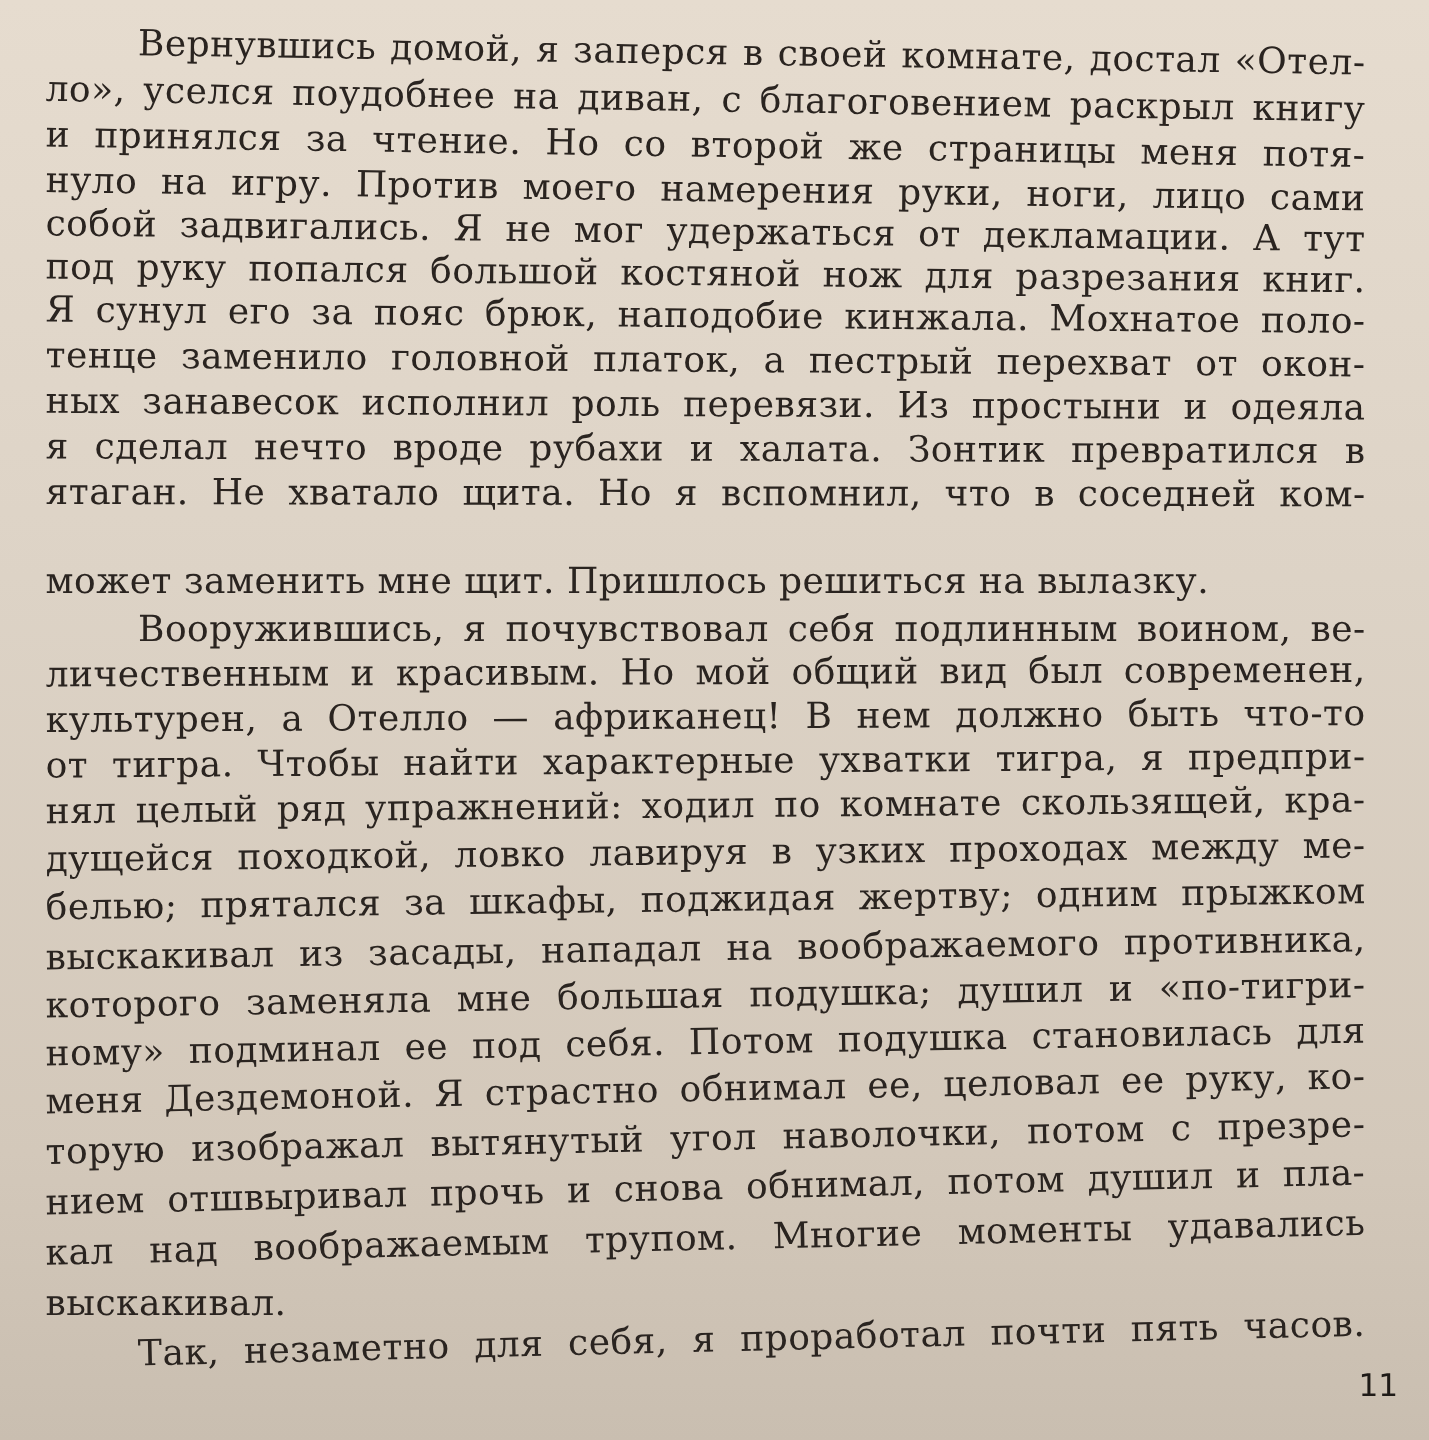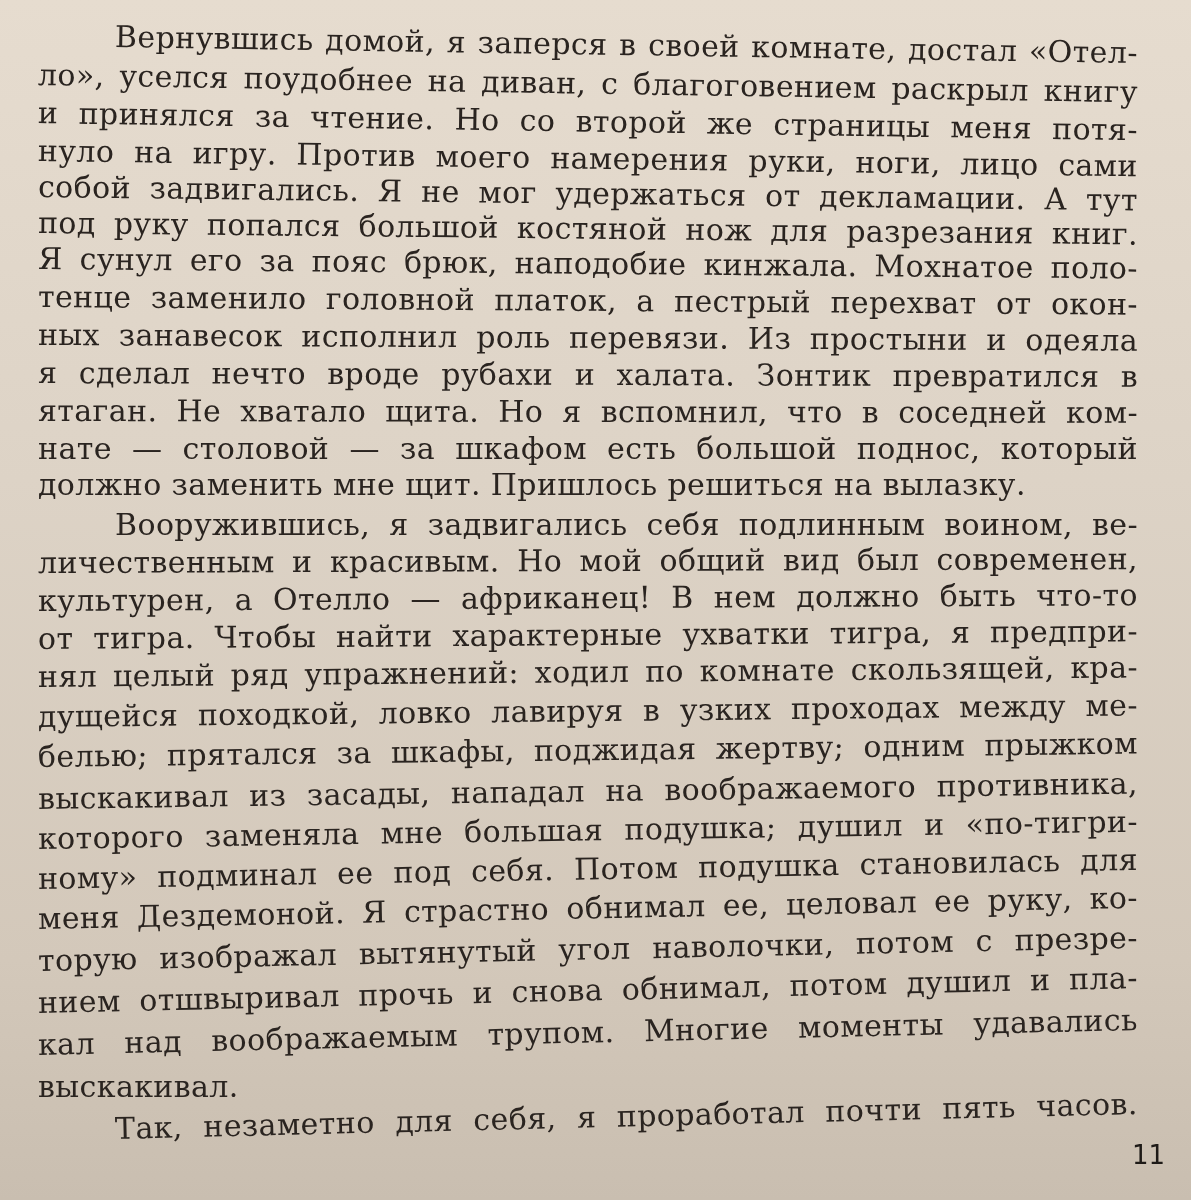--- a/index.html
+++ b/index.html
@@ -57,24 +57,23 @@
   <div class="line justify" style="top:56px;transform:rotate(0.9deg);">ло», уселся поудобнее на диван, с благоговением раскрыл книгу</div>
   <div class="line justify" style="top:94px;transform:rotate(0.9deg);">и принялся за чтение. Но со второй же страницы меня потя-</div>
   <div class="line justify" style="top:132px;transform:rotate(0.8deg);">нуло на игру. Против моего намерения руки, ноги, лицо сами</div>
   <div class="line justify" style="top:168px;transform:rotate(0.7deg);">собой задвигались. Я не мог удержаться от декламации. А тут</div>
   <div class="line justify" style="top:204px;transform:rotate(0.6deg);">под руку попался большой костяной нож для разрезания книг.</div>
   <div class="line justify" style="top:240px;transform:rotate(0.5deg);">Я сунул его за пояс брюк, наподобие кинжала. Мохнатое поло-</div>
   <div class="line justify" style="top:278px;transform:rotate(0.4deg);">тенце заменило головной платок, а пестрый перехват от окон-</div>
   <div class="line justify" style="top:316px;transform:rotate(0.3deg);">ных занавесок исполнил роль перевязи. Из простыни и одеяла</div>
   <div class="line justify" style="top:354px;transform:rotate(0.2deg);">я сделал нечто вроде рубахи и халата. Зонтик превратился в</div>
   <div class="line justify" style="top:392px;transform:rotate(0.1deg);">ятаган. Не хватало щита. Но я вспомнил, что в соседней ком-</div>
-  <div class="line justify" style="top:430px;">нате — столовой — за шкафом есть большой поднос, который</div>
-  <div class="line" style="top:466px;">должно заменить мне щит. Пришлось решиться на вылазку.</div>
+  <div class="line" style="top:466px;">может заменить мне щит. Пришлось решиться на вылазку.</div>
 
-  <div class="line justify indent" style="top:506px;">Вооружившись, я задвигались себя подлинным воином, ве-</div>
+  <div class="line justify indent" style="top:506px;">Вооружившись, я почувствовал себя подлинным воином, ве-</div>
   <div class="line justify" style="top:544px;transform:rotate(-0.2deg);">личественным и красивым. Но мой общий вид был современен,</div>
   <div class="line justify" style="top:582px;transform:rotate(-0.3deg);">культурен, а Отелло — африканец! В нем должно быть что-то</div>
   <div class="line justify" style="top:620px;transform:rotate(-0.4deg);">от тигра. Чтобы найти характерные ухватки тигра, я предпри-</div>
   <div class="line justify" style="top:658px;transform:rotate(-0.5deg);">нял целый ряд упражнений: ходил по комнате скользящей, кра-</div>
   <div class="line justify" style="top:698px;transform:rotate(-0.6deg);">дущейся походкой, ловко лавируя в узких проходах между ме-</div>
   <div class="line justify" style="top:738px;transform:rotate(-0.7deg);">белью; прятался за шкафы, поджидая жертву; одним прыжком</div>
   <div class="line justify" style="top:780px;transform:rotate(-0.8deg);">выскакивал из засады, нападал на воображаемого противника,</div>
   <div class="line justify" style="top:820px;transform:rotate(-0.9deg);">которого заменяла мне большая подушка; душил и «по-тигри-</div>
   <div class="line justify" style="top:860px;transform:rotate(-1.0deg);">ному» подминал ее под себя. Потом подушка становилась для</div>
   <div class="line justify" style="top:900px;transform:rotate(-1.1deg);">меня Дездемоной. Я страстно обнимал ее, целовал ее руку, ко-</div>

